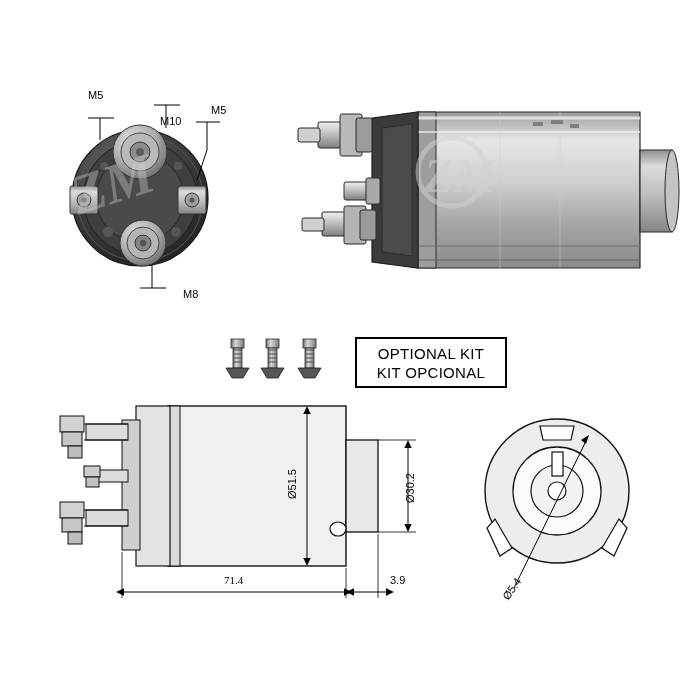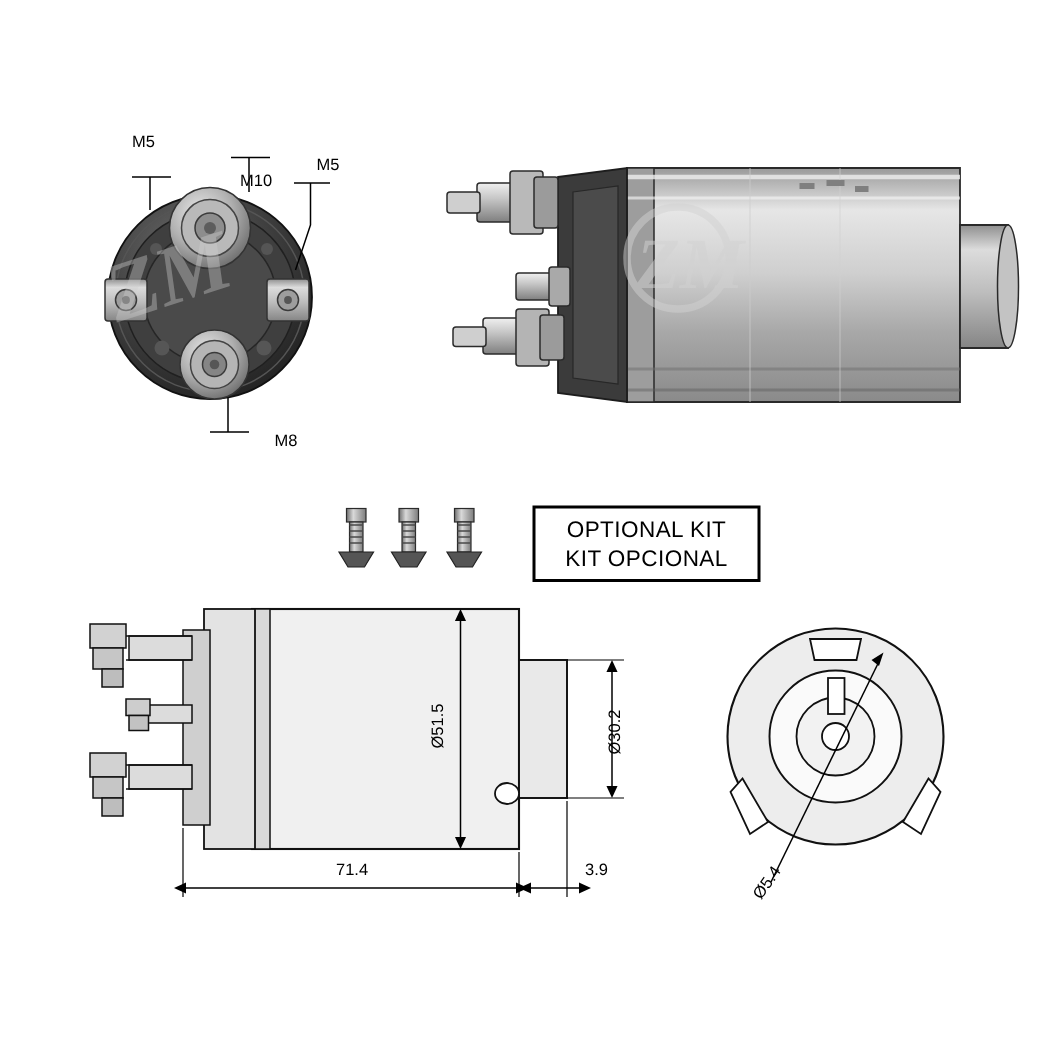--- a/index.html
+++ b/index.html
@@ -316,19 +316,19 @@
 
   <div class="kitbox">
     <div>OPTIONAL KIT</div>
     <div>KIT OPCIONAL</div>
   </div>
 
   <div class="dimlabel vert" style="left:286px; top:499px;">Ø51.5</div>
 
   <div class="dimlabel vert" style="left:404px; top:503px;">Ø30.2</div>
 
-  <div class="dimlabel" style="left:224px; top:574px;">71.4</div>
+  <div class="dimlabel" style="left:224px; top:574px;font-family:Liberation Serif, serif;">71.4</div>
 
   <div class="dimlabel" style="left:390px; top:574px;">3.9</div>
 
   <div class="dimlabel rot-dia" style="left:500px; top:595px;">Ø5.4</div>
 
 </div>
 
 </body></html>

